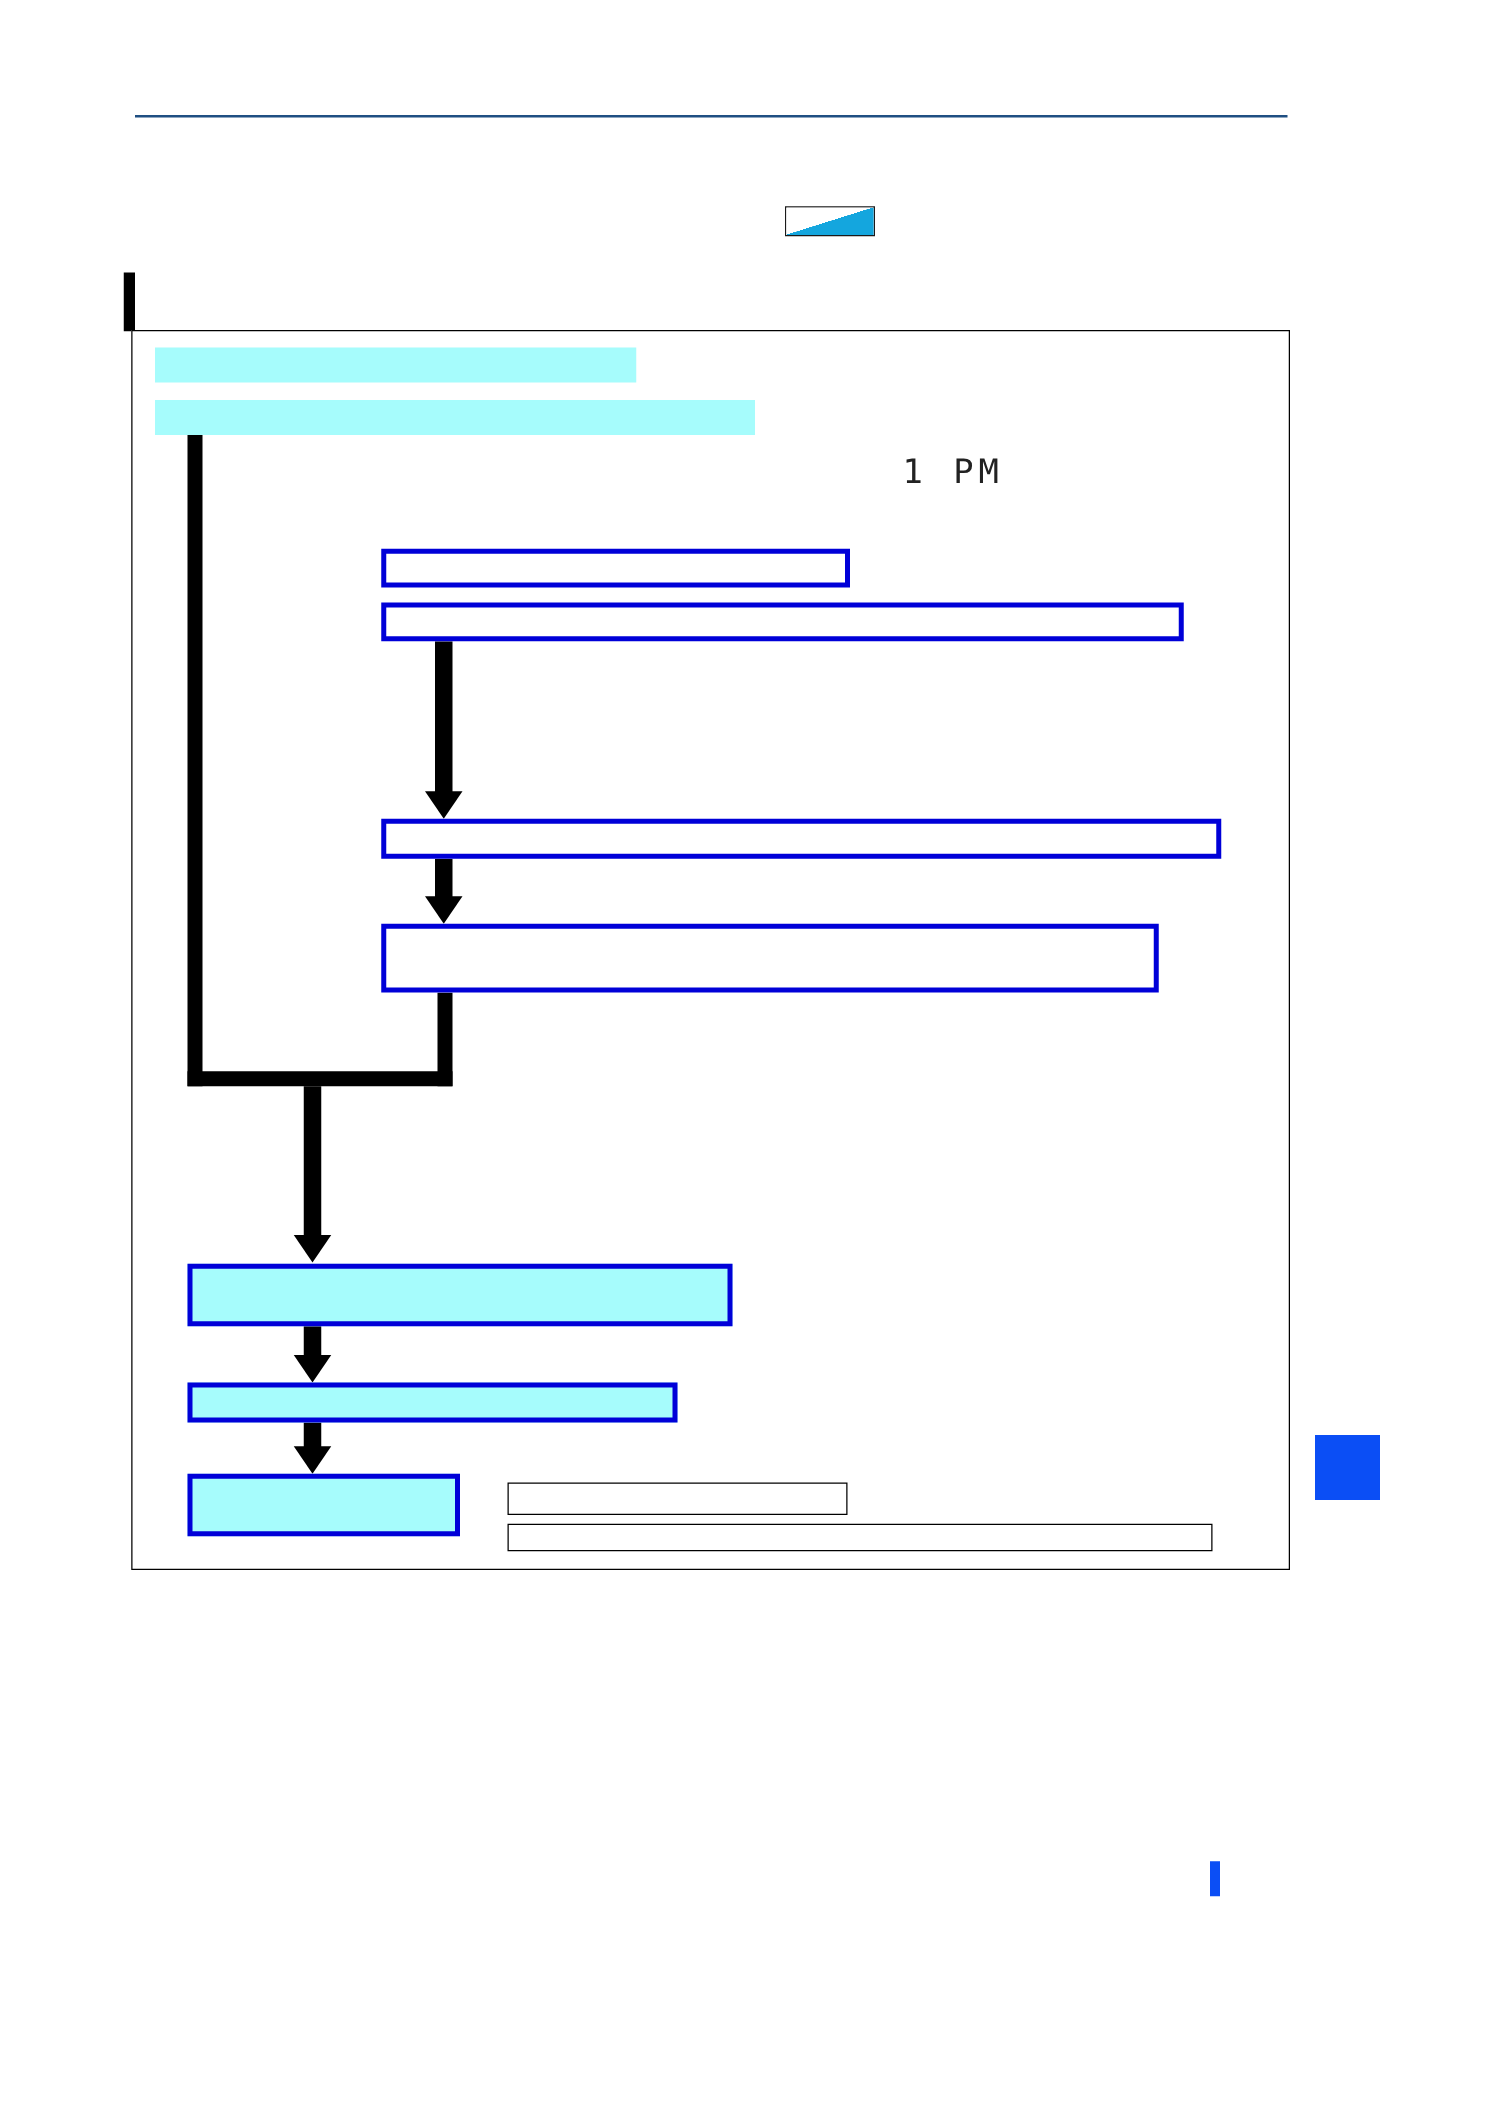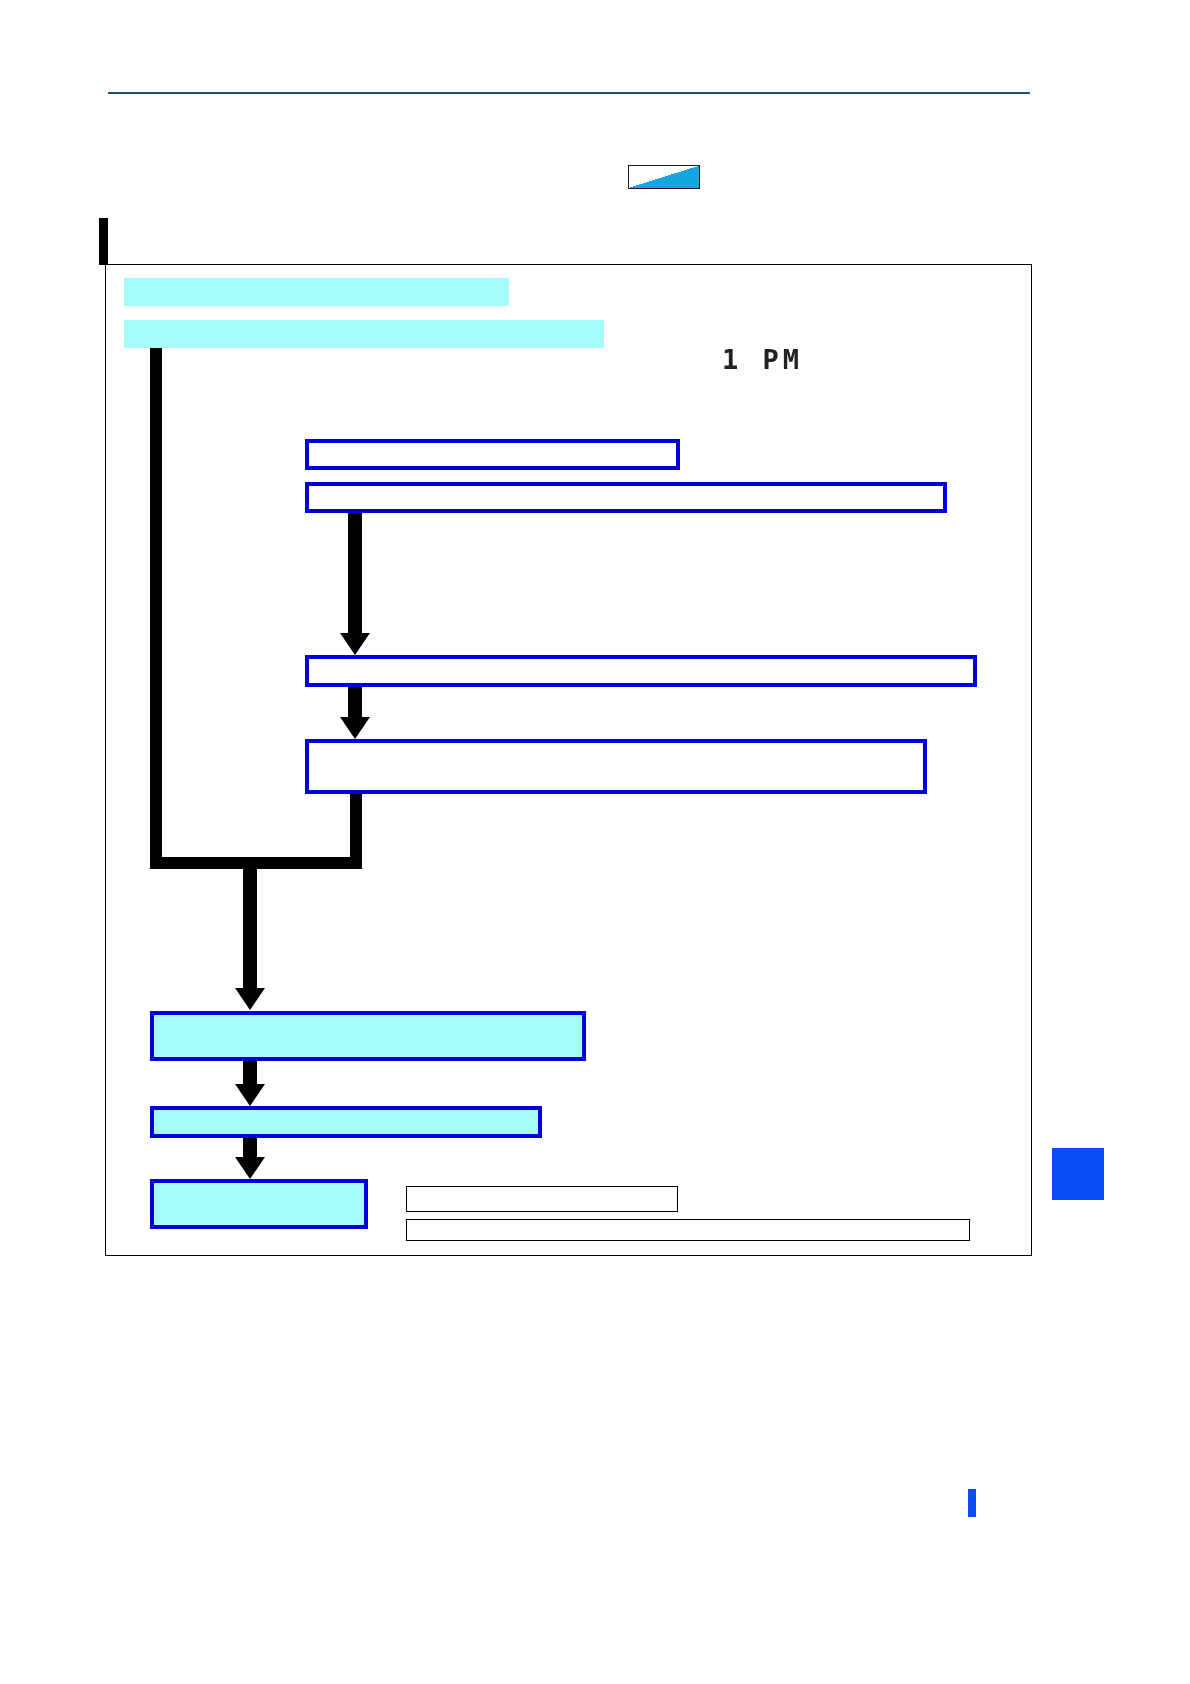--- a/index.html
+++ b/index.html
@@ -63,30 +63,29 @@
   }
 
   
   .hl-bar { background: #a6fcfc; }
   #highlight-title     { left: 124px; top: 278px;  width: 385px; height: 28px; }
   #highlight-subtitle  { left: 124px; top: 320px;  width: 480px; height: 28px; }
 
   
   #lcd-readout {
     left: 722px;
-    top: 344px;
+    top: 362px;
     width: 110px;
     height: 32px;
     color: #222222;
     font-family: "DejaVu Sans Mono", monospace;
     font-size: 27px;
     letter-spacing: 4px;
     line-height: 32px;
     white-space: nowrap;
-    font-weight: bold;
   }
 
   
   .step-box {
     border: 4px solid #0000d8;
     background: #ffffff;
     box-sizing: border-box;
   }
   #step-box-1 { left: 305px; top: 439px; width: 375px; height: 31px; }
   #step-box-2 { left: 305px; top: 482px; width: 642px; height: 31px; }

